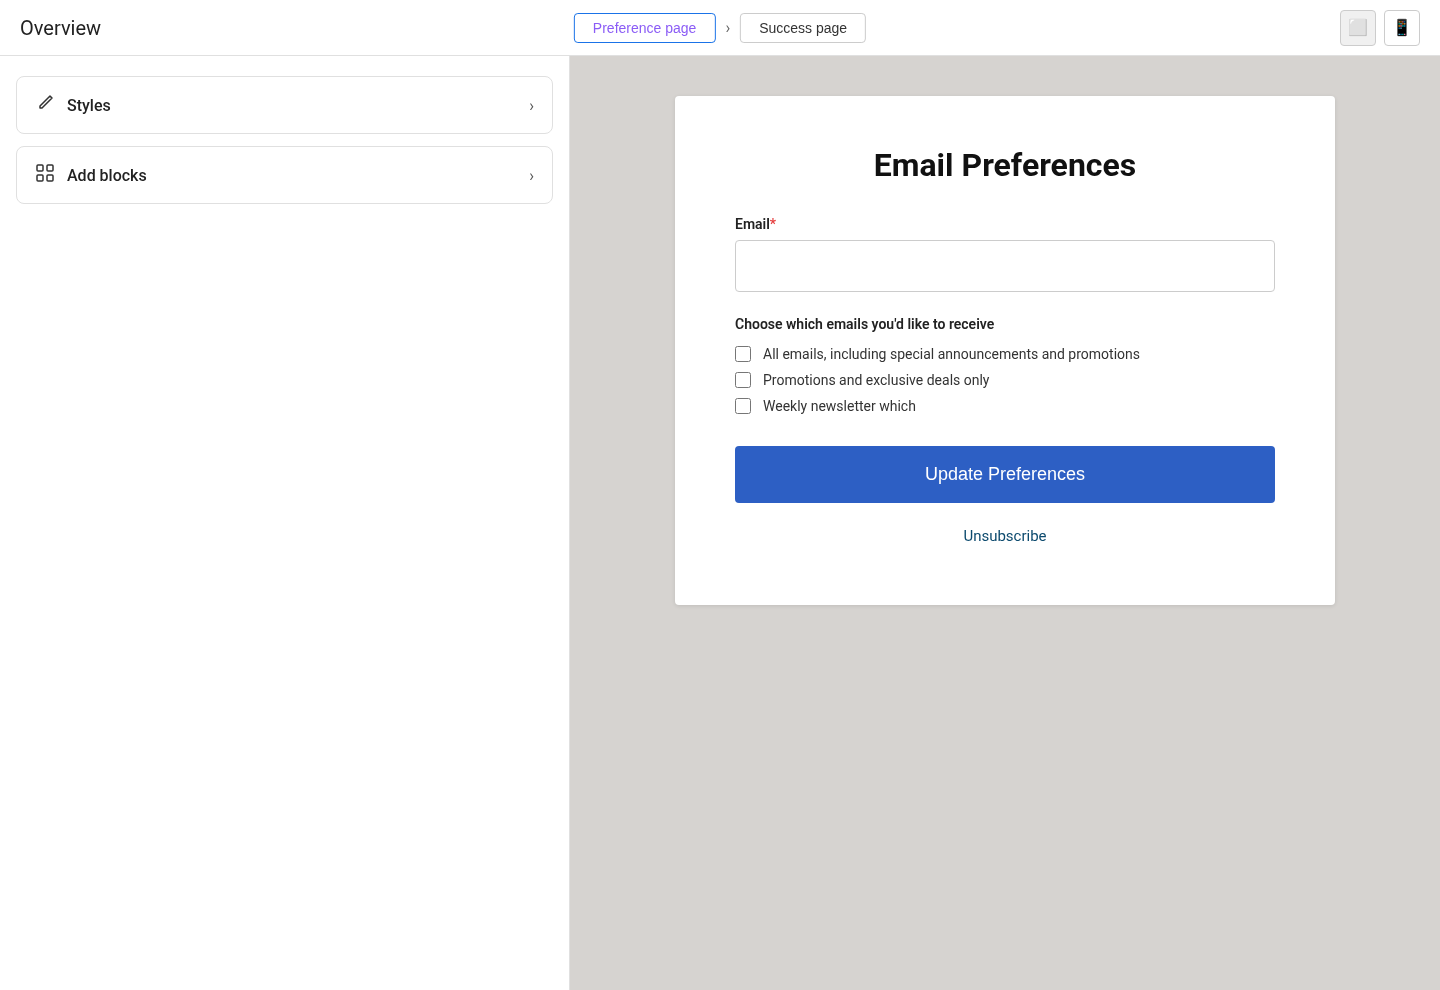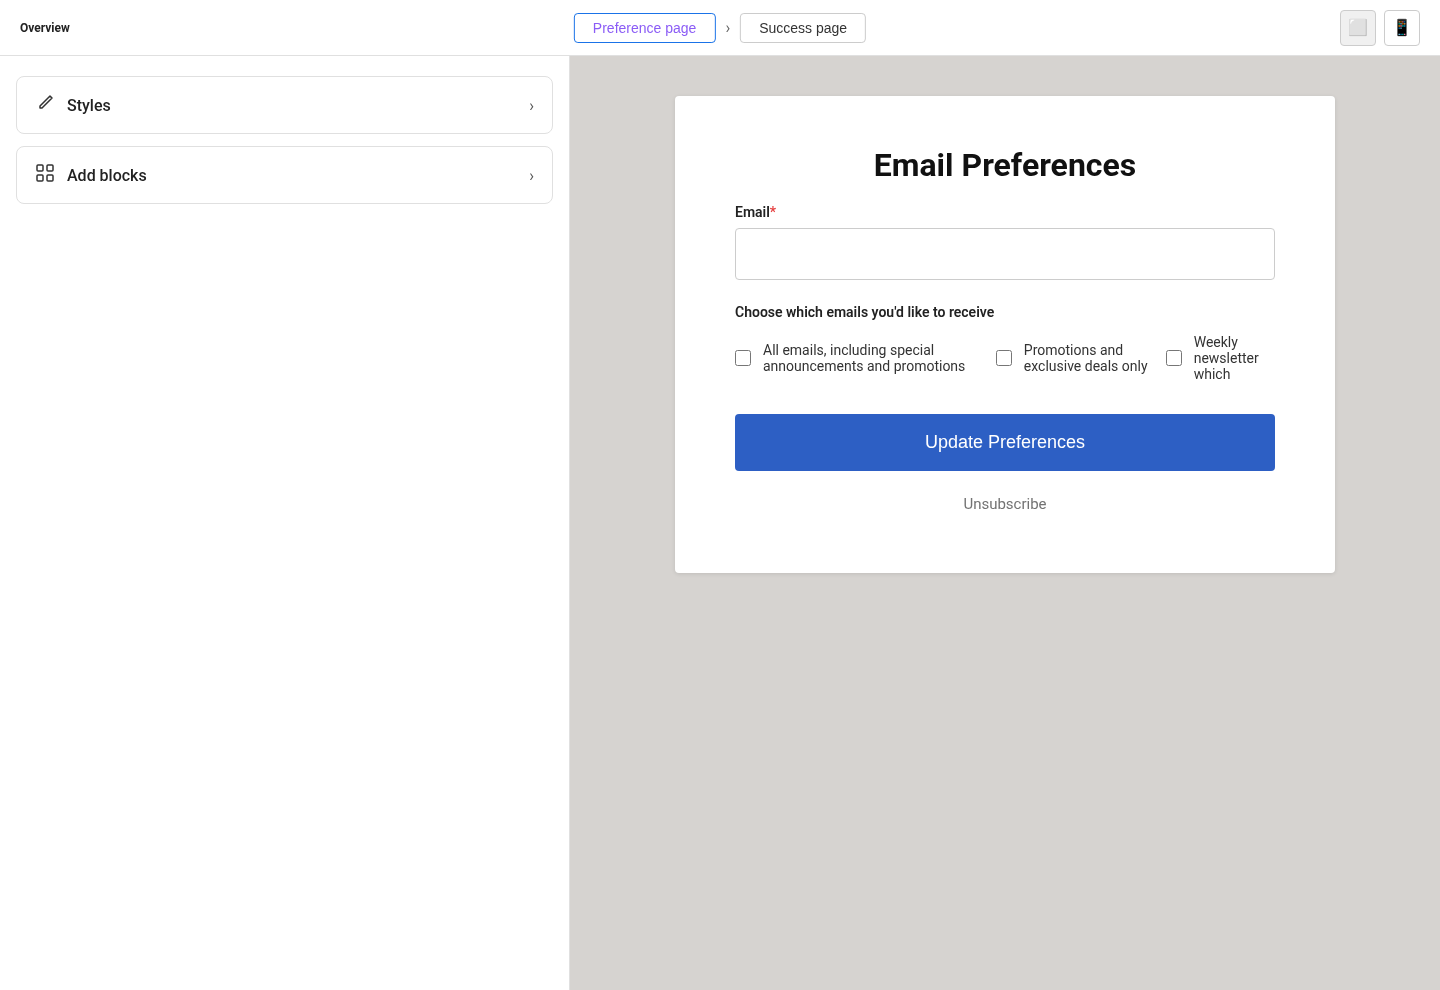--- a/index.html
+++ b/index.html
@@ -20,22 +20,22 @@
     .header {
       display: flex;
       align-items: center;
       height: 56px;
       border-bottom: 1px solid #e0e0e0;
       padding: 0 20px;
       position: relative;
     }
 
     .header-overview {
-      font-size: 12px;
-      font-weight: 700;
+      font-size: 20px;
+      font-weight: 400;
       color: #222;
     }
 
     .header-center {
       position: absolute;
       left: 50%;
       transform: translateX(-50%);
       display: flex;
       align-items: center;
       gap: 10px;
@@ -157,21 +157,21 @@
       width: 660px;
       padding: 50px 60px 60px;
       box-shadow: 0 1px 4px rgba(0,0,0,0.1);
     }
 
     .form-title {
       font-size: 32px;
       font-weight: 700;
       color: #111;
       text-align: center;
-      margin-bottom: 20px;
+      margin-bottom: 32px;
     }
 
     .form-group {
       margin-bottom: 24px;
     }
 
     .form-label {
       display: block;
       font-size: 14px;
       font-weight: 600;
@@ -201,21 +201,22 @@
 
     .checkbox-section-label {
       font-size: 14px;
       font-weight: 600;
       color: #222;
       margin-bottom: 14px;
     }
 
     .checkbox-group {
       display: flex;
-      gap: 16px;
+      flex-direction: column;
+      gap: 10px;
       margin-bottom: 32px;
     }
 
     .checkbox-item {
       display: flex;
       align-items: center;
       gap: 12px;
     }
 
     .checkbox-item input[type="checkbox"] {
@@ -245,21 +246,21 @@
       border: none;
       border-radius: 4px;
       cursor: pointer;
       text-align: center;
       margin-bottom: 24px;
     }
 
     .unsubscribe-link {
       display: block;
       text-align: center;
-      color: #737373;
+      color: #0c4a6e;
       font-size: 15px;
       text-decoration: none;
       cursor: pointer;
     }
   </style>
 </head>
 <body>
 
 <div class="header">
   <span class="header-overview">Overview</span>

